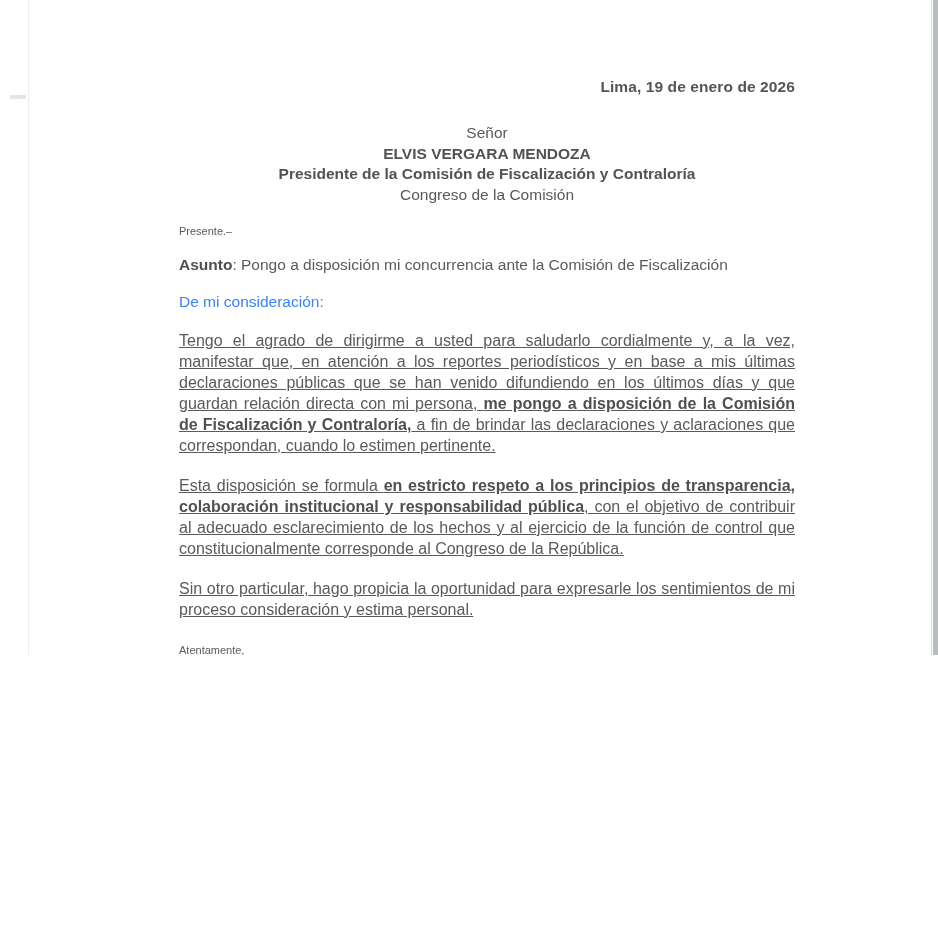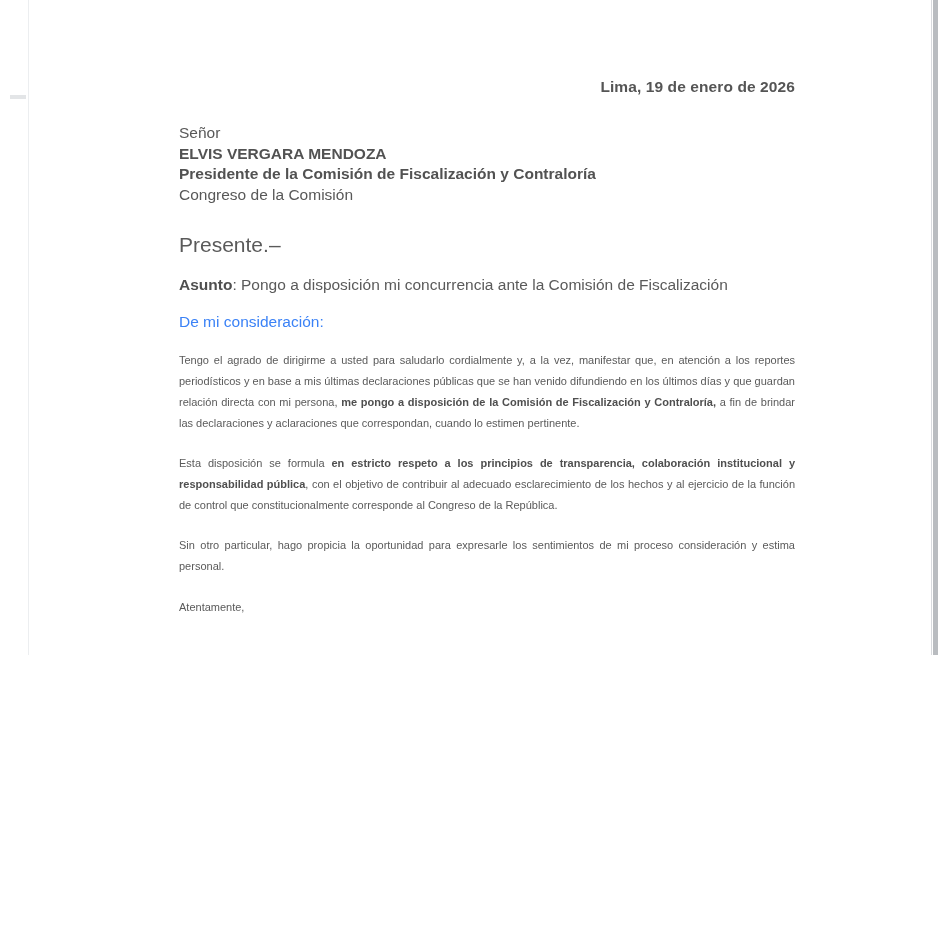--- a/index.html
+++ b/index.html
@@ -64,48 +64,49 @@
     color: #555555;
     margin-top: 78px;
   }
 
   .addressee {
     margin-top: 27px;
     font-size: 15.5px;
     line-height: 20.5px;
     color: #585858;
   }
-  .addressee .a-line      { white-space: nowrap; }
+  .addressee .a-line      { white-space: nowrap; text-align: center; }
   .addressee .bold        { font-weight: bold; color: #525252; }
 
   .present {
-    margin-top: 28px;
-    font-size: 21px;
+    margin-top: 20px;
+    font-size: 11px;
     color: #5a5a5a;
   }
 
   .subject {
     margin-top: 19px;
     font-size: 15.5px;
     color: #5a5a5a;
   }
   .subject .lbl { font-weight: bold; color: #4f4f4f; }
 
   .salutation {
     margin-top: 19px;
     font-size: 15.5px;
     color: #3b82f6;
   }
 
   p.body-par {
     margin: 19px 0 0 0;
-    font-size: 11px;
+    font-size: 16px;
     line-height: 21px;
     text-align: justify;
     color: #5a5a5a;
+    text-decoration: underline;
   }
   p.body-par b { font-weight: bold; color: #4f4f4f; }
 
   .closing {
     margin-top: 24px;
     font-size: 11px;
     color: #5a5a5a;
   }
 
   

